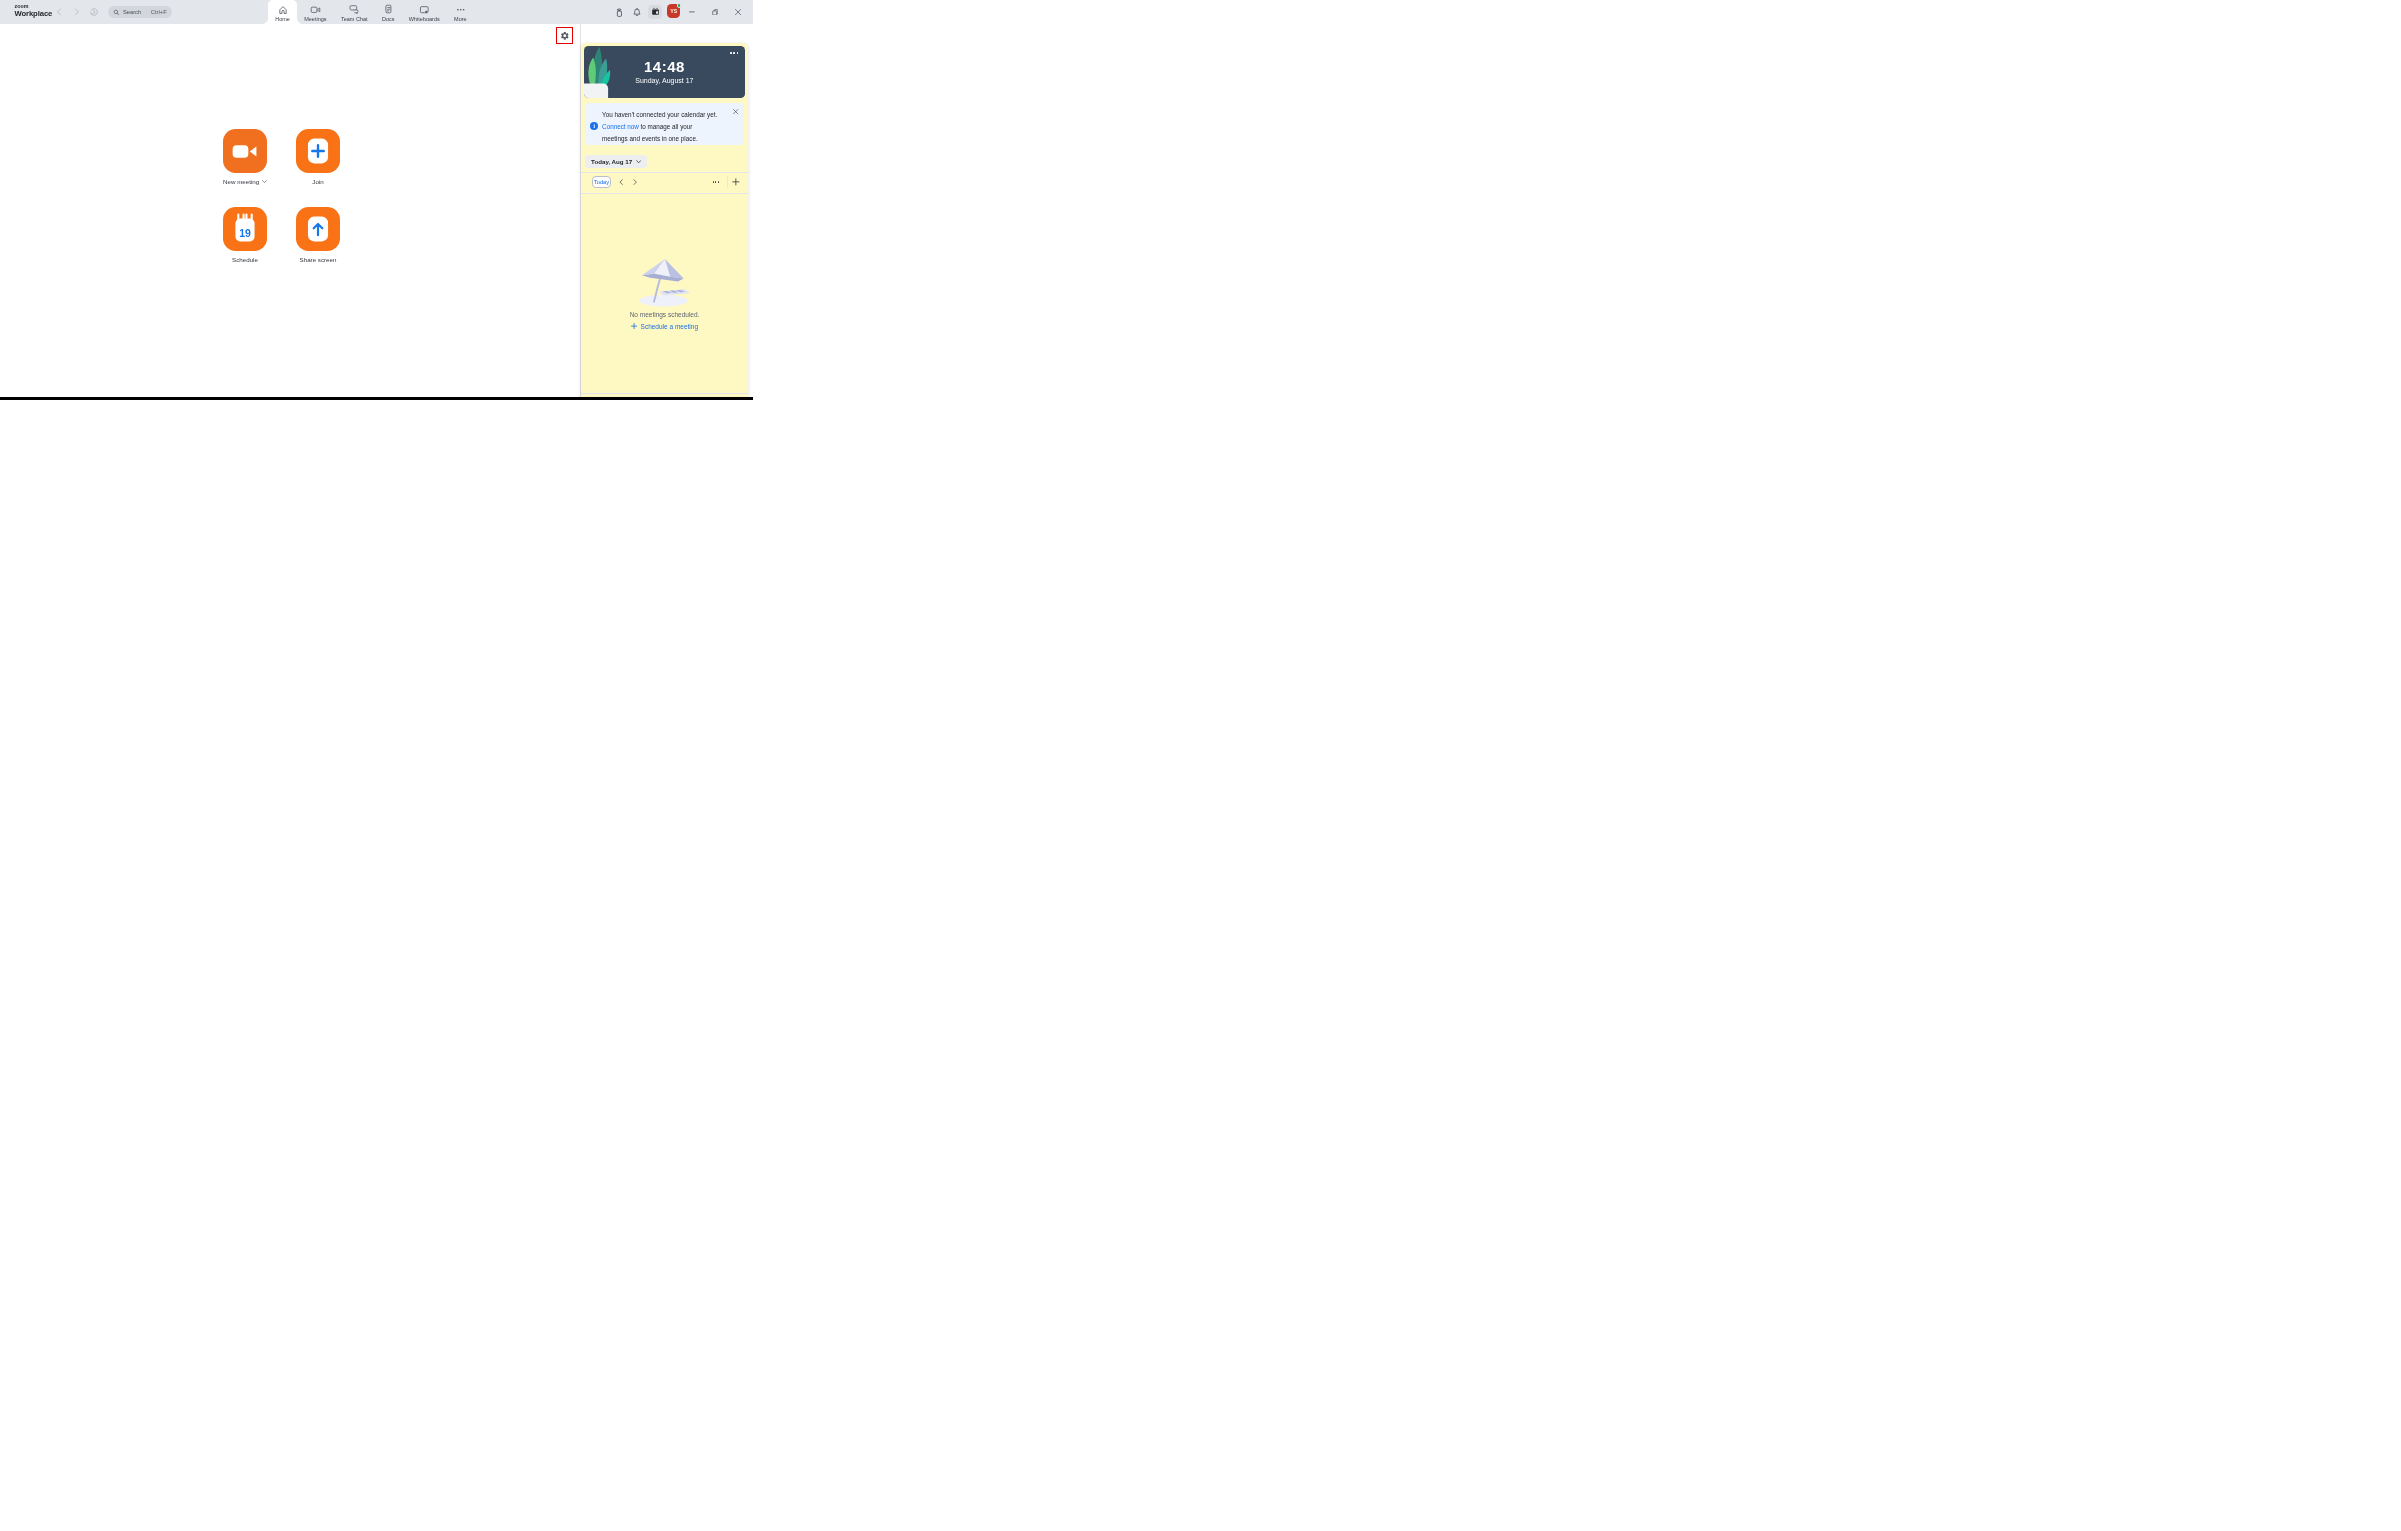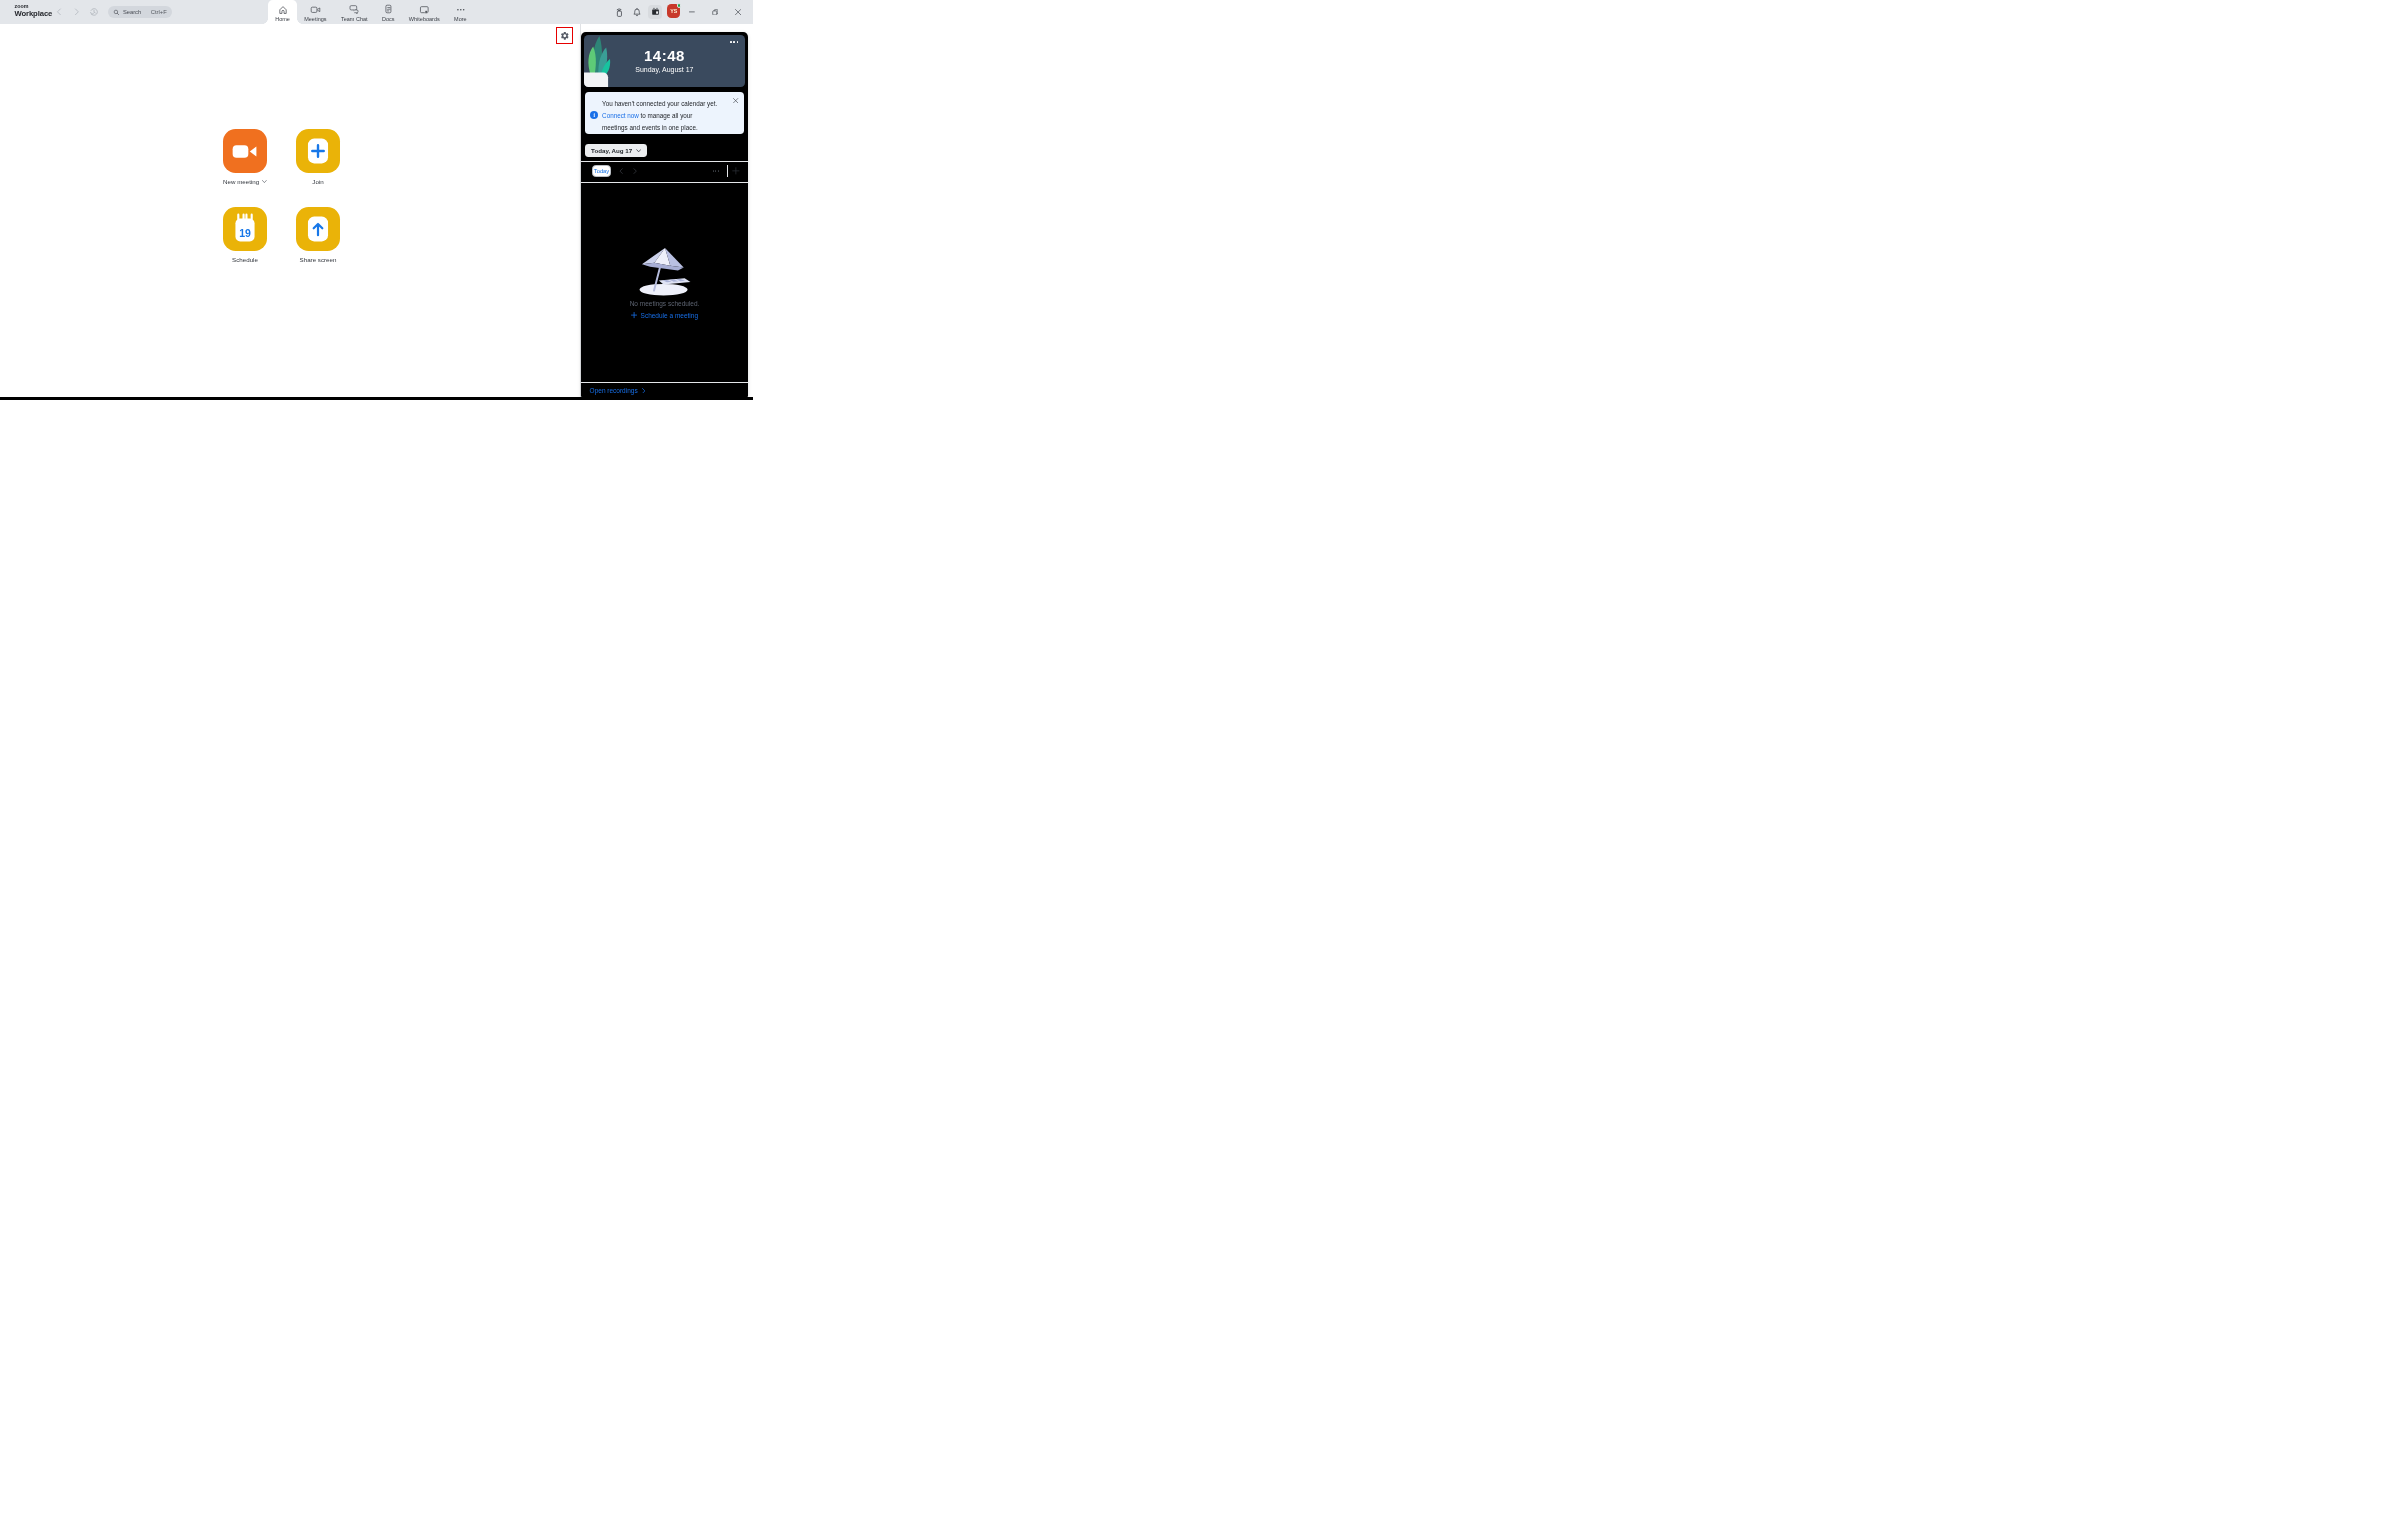--- a/index.html
+++ b/index.html
@@ -41,26 +41,26 @@
   .main { position:absolute; left:0; top:24px; width:580px; height:373px; background:#fff; }
   .vdiv { position:absolute; left:580px; top:24px; height:373px; width:0.5px; background:#e0e2e5; }
   .blackbar { position:absolute; left:0; bottom:0; width:753px; height:2.9px; background:#000; }
 
   .annotation-box { position:absolute; left:556px; top:3.4px; width:17.3px; height:16.3px; border:1.9px solid #e60000;
                     background:#fff; display:flex; align-items:center; justify-content:center; }
 
   .qa { position:absolute; width:44px; text-align:center; }
   .qa .btn { width:44px; height:44px; border-radius:12.5px; display:flex; align-items:center; justify-content:center; cursor:pointer; }
   .qa .btn.orange { background:#f0701f; }
-  .qa .btn.blue   { background:#eab308; }
+  .qa .btn.blue   { background:#f97316; }
   .qa .lblrow { margin-top:5.3px; display:flex; align-items:center; justify-content:center; gap:2.9px; }
   .qa .lbl { font-size:6.2px; color:#32363d; white-space:nowrap; }
 
   
-  .panel { position:absolute; left:581px; top:32px; width:167px; height:368px; background:#000000;
+  .panel { position:absolute; left:581px; top:43px; width:167px; height:368px; background:#fef9c3;
            border-radius:4.8px; box-shadow:0 1px 3.8px rgba(40,44,52,.18); }
   .clock { position:absolute; left:2.9px; top:2.9px; width:161px; height:52px; background:#3a4a5e;
            border-radius:4.3px; overflow:hidden; color:#fff; text-align:center; }
   .clock .time { margin-top:12px; font-size:15px; font-weight:bold; letter-spacing:0.5px; }
   .clock .date { margin-top:2.4px; font-size:7px; }
   .clock .menu { position:absolute; top:6.2px; right:6.7px; display:flex; gap:1.4px; cursor:pointer; }
   .clock .menu i { width:1.7px; height:1.7px; border-radius:50%; background:#fff; }
   .plant { position:absolute; left:0; bottom:0; }
 
   .banner { position:absolute; left:3.8px; top:60px; width:159px; height:42px; background:#edf4fd; border-radius:3.8px;

